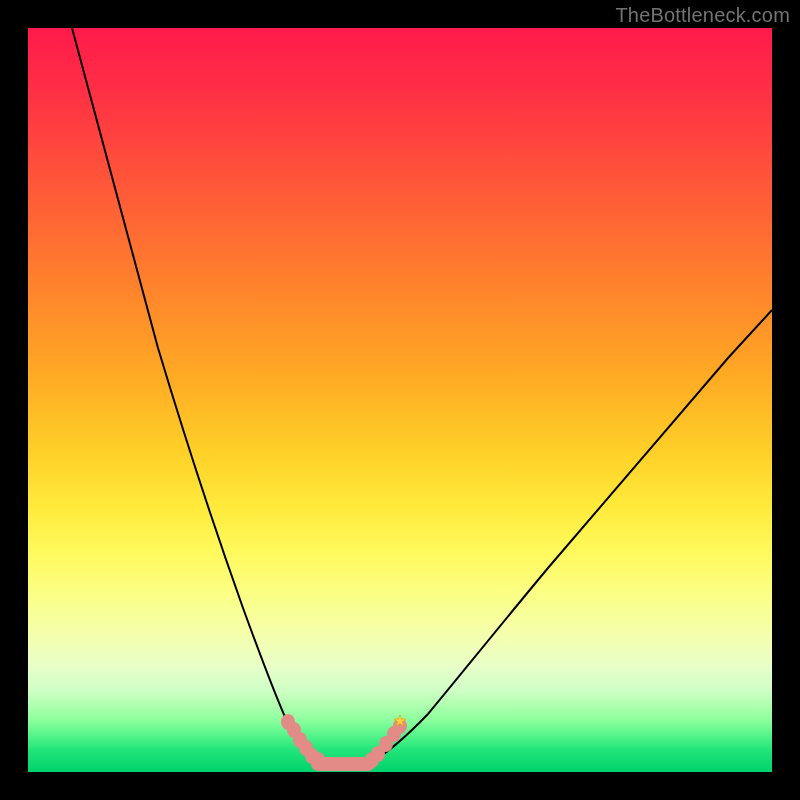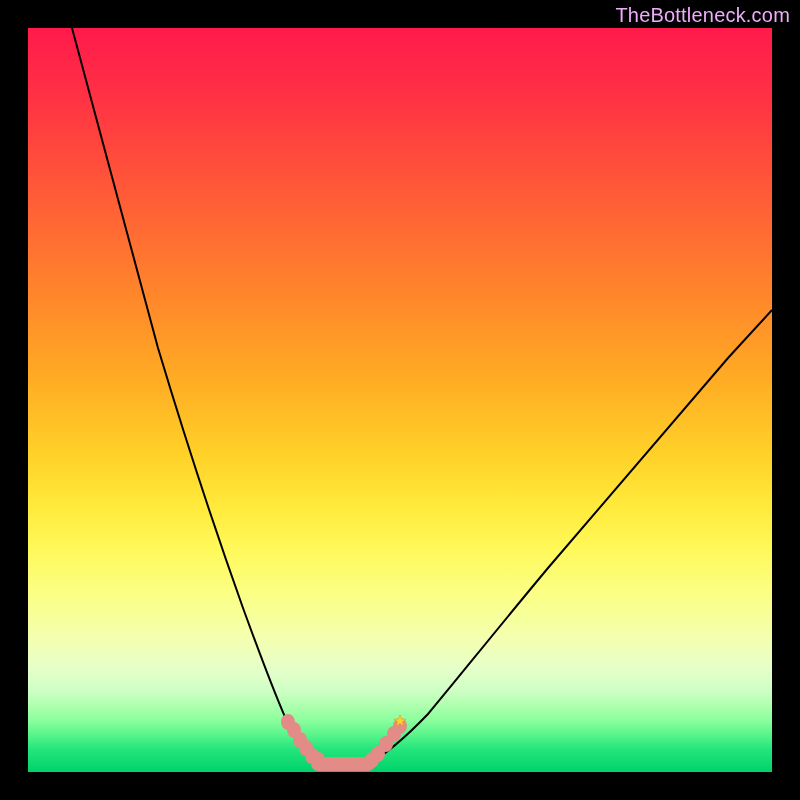--- a/index.html
+++ b/index.html
@@ -49,21 +49,21 @@
       #8cff9d 93%,
       #58f58b 95%,
       #22e57a 97%,
       #00d26b 100%
     );
   }
   .watermark {
     position: absolute;
     top: 4px;
     right: 10px;
-    color: #f0abfc;
+    color: #737373;
     font-size: 20px;
     font-weight: 500;
     letter-spacing: 0.2px;
     z-index: 5;
     user-select: none;
   }
   svg.curves {
     position: absolute;
     inset: 0;
     width: 100%;

